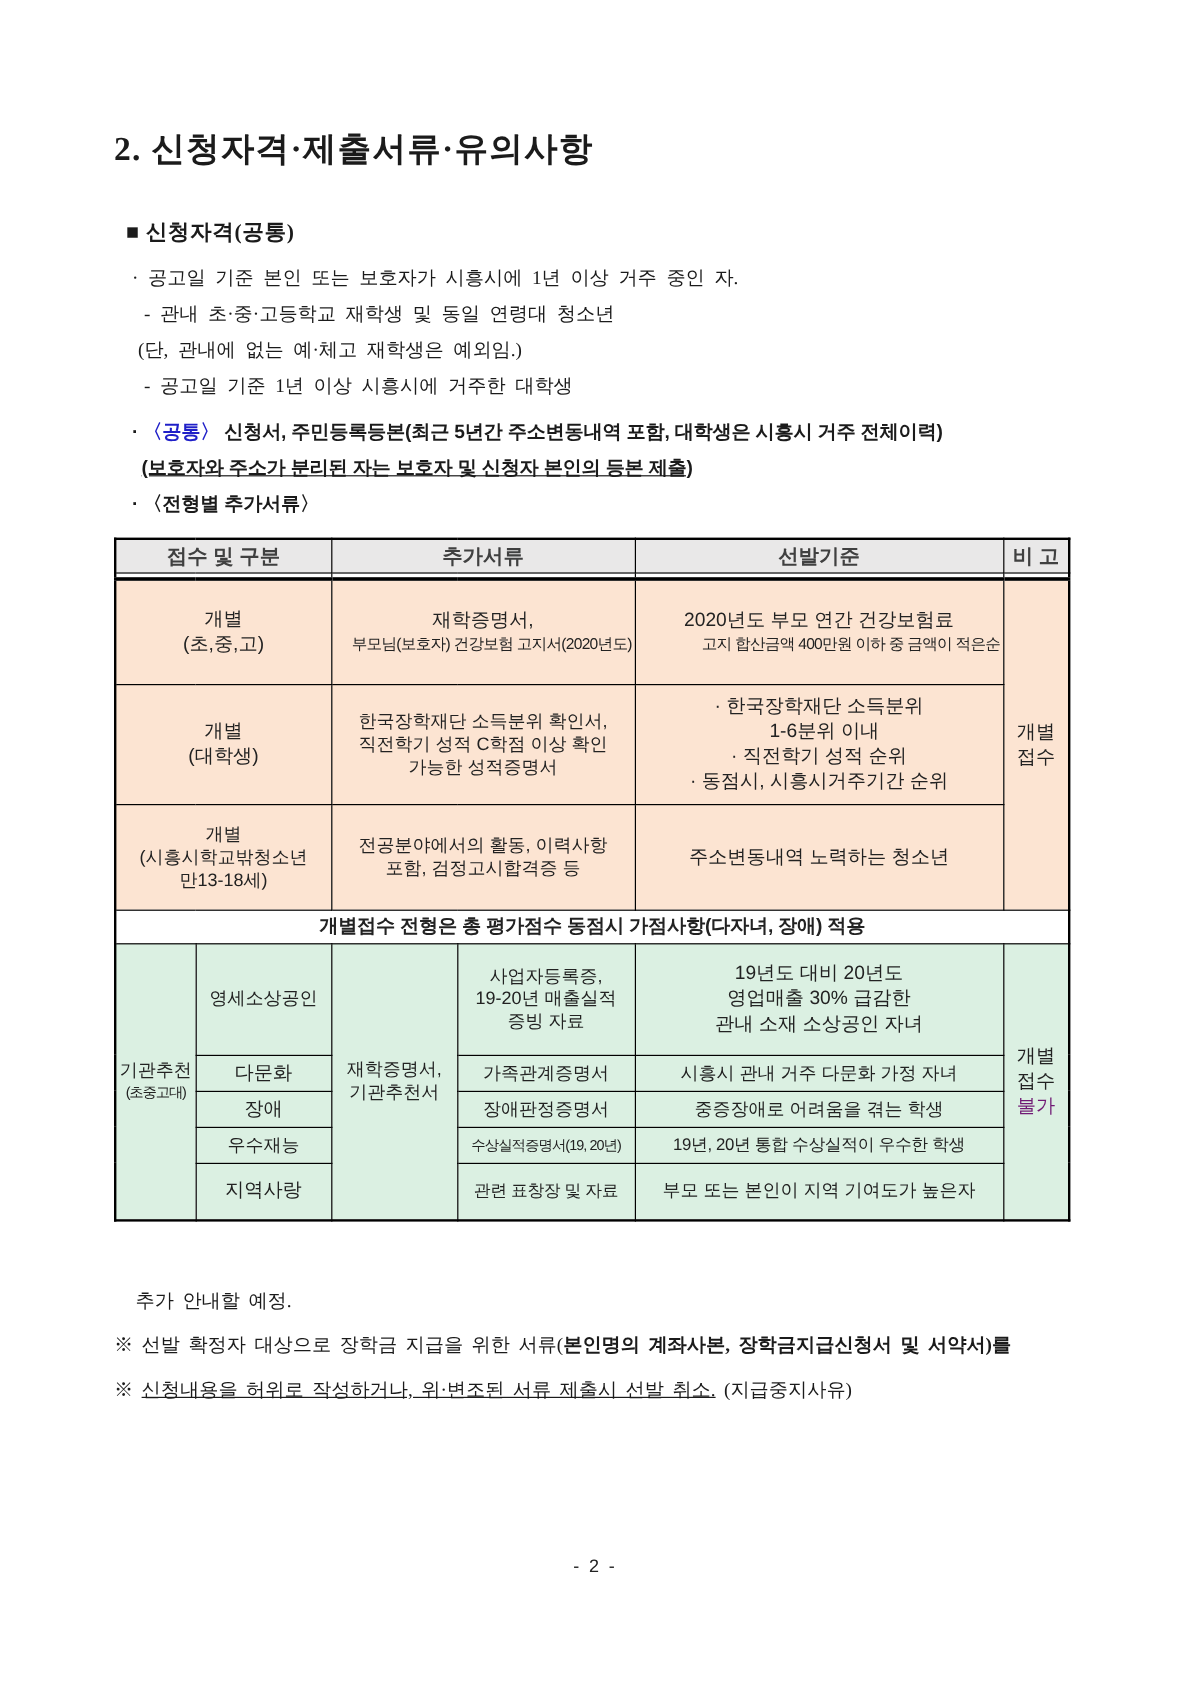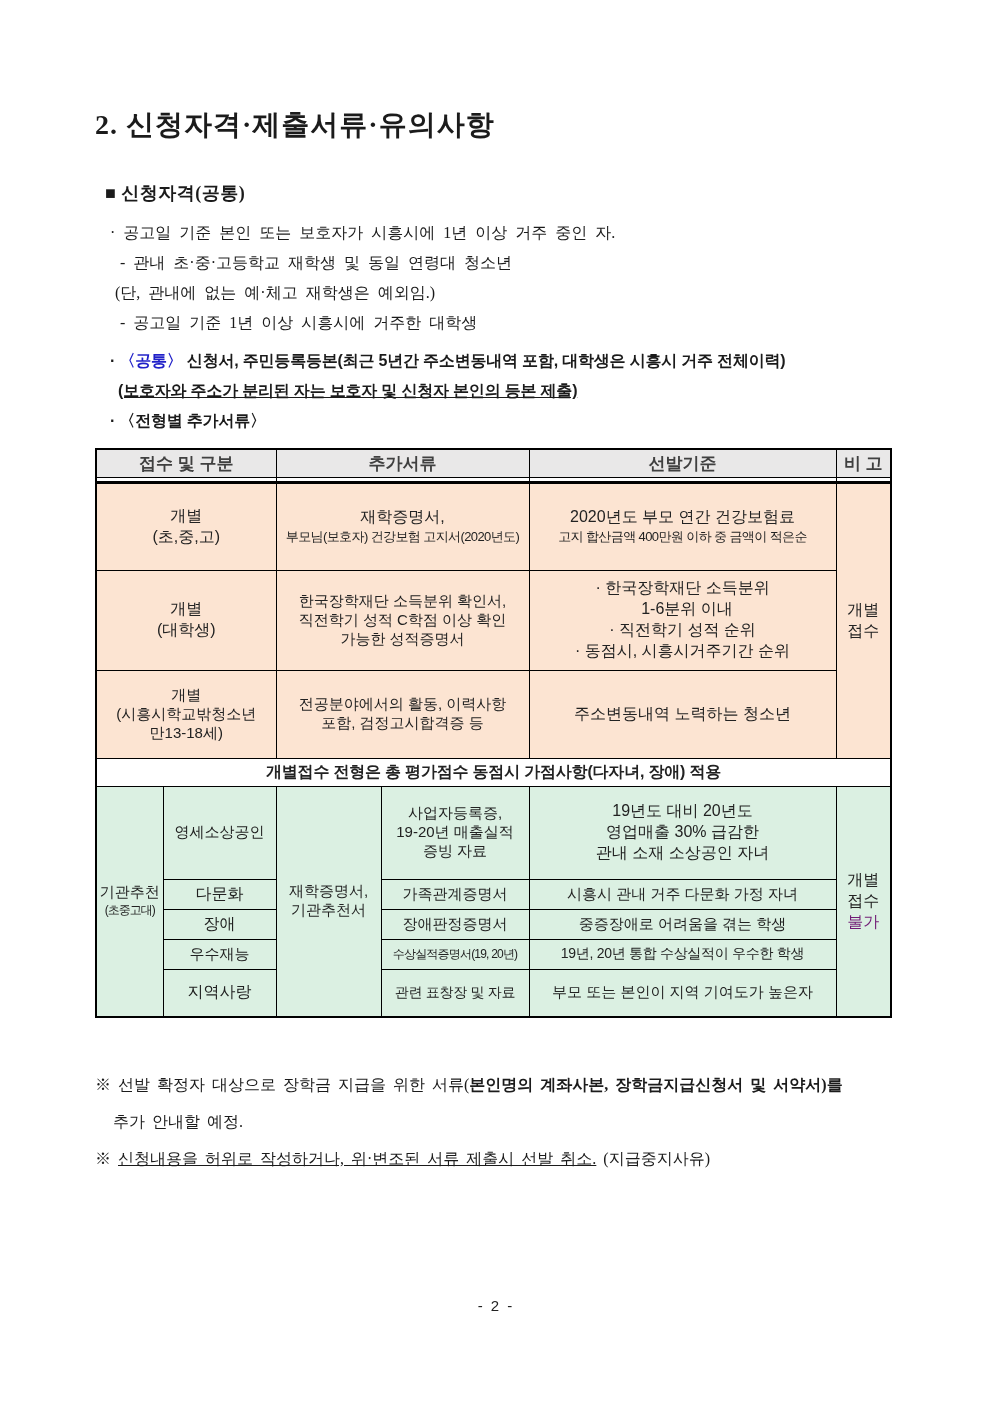--- a/index.html
+++ b/index.html
@@ -72,21 +72,21 @@
   .mint  { background: #dbf0e2; }
 
   tr.r1 td { height: 88px; }
   tr.r2 td { height: 100px; }
   tr.r3 td { height: 88px; }
   tr.blue-row td { height: 28px; }
   tr.g1 td { height: 93px; }
   tr.g2 td, tr.g3 td, tr.g4 td { height: 30px; }
   tr.g5 td { height: 48px; }
 
-  .cell-sub { display: block; font-size: 13px; letter-spacing: -0.6px; white-space: nowrap; }
+  .cell-sub { display: block; font-size: 13px; letter-spacing: -0.6px; white-space: nowrap; text-align: right; }
   .cell-main { display: block; font-size: 16px; }
   .fz15 { font-size: 15px !important; }
   .fz14 { font-size: 14px !important; letter-spacing: -0.3px; margin-top: 40px; }
   .fz12 { font-size: 12px !important; letter-spacing: -0.8px; white-space: nowrap; }
   .crit-list { text-align: left; padding-left: 8px; }
   .tiebreak {
     color: #1f1fc8; font-weight: bold; font-size: 17px; letter-spacing: -0.2px;
   }
   .group-main { display: block; font-size: 15px; }
   .group-sub  { display: block; font-size: 12px; letter-spacing: -1px; white-space: nowrap; }
@@ -231,25 +231,25 @@
       </tr>
       <tr class="g5">
         <td class="mint">지역사랑</td>
         <td class="mint fz14">관련 표창장 및 자료</td>
         <td class="mint fz15">부모 또는 본인이 지역 기여도가 높은자</td>
       </tr>
     </tbody>
       </table>
 
     <div class="notes">
+      <div class="note-line note-indent b">추가 안내할 예정.</div>
       <div class="note-line">
         <span>※</span>
         <span>선발 확정자 대상으로 장학금 지급을 위한 서류(</span><span class="b">본인명의 계좌사본, 장학금지급신청서 및 서약서)를</span>
       </div>
-      <div class="note-line note-indent b">추가 안내할 예정.</div>
       <div class="note-line">
         <span>※</span>
         <span class="underline">신청내용을 허위로 작성하거나, 위·변조된 서류 제출시 선발 취소.</span>
         <span>(지급중지사유)</span>
       </div>
     </div>
 
   </div>
 
   <div class="page-num">- 2 -</div>

